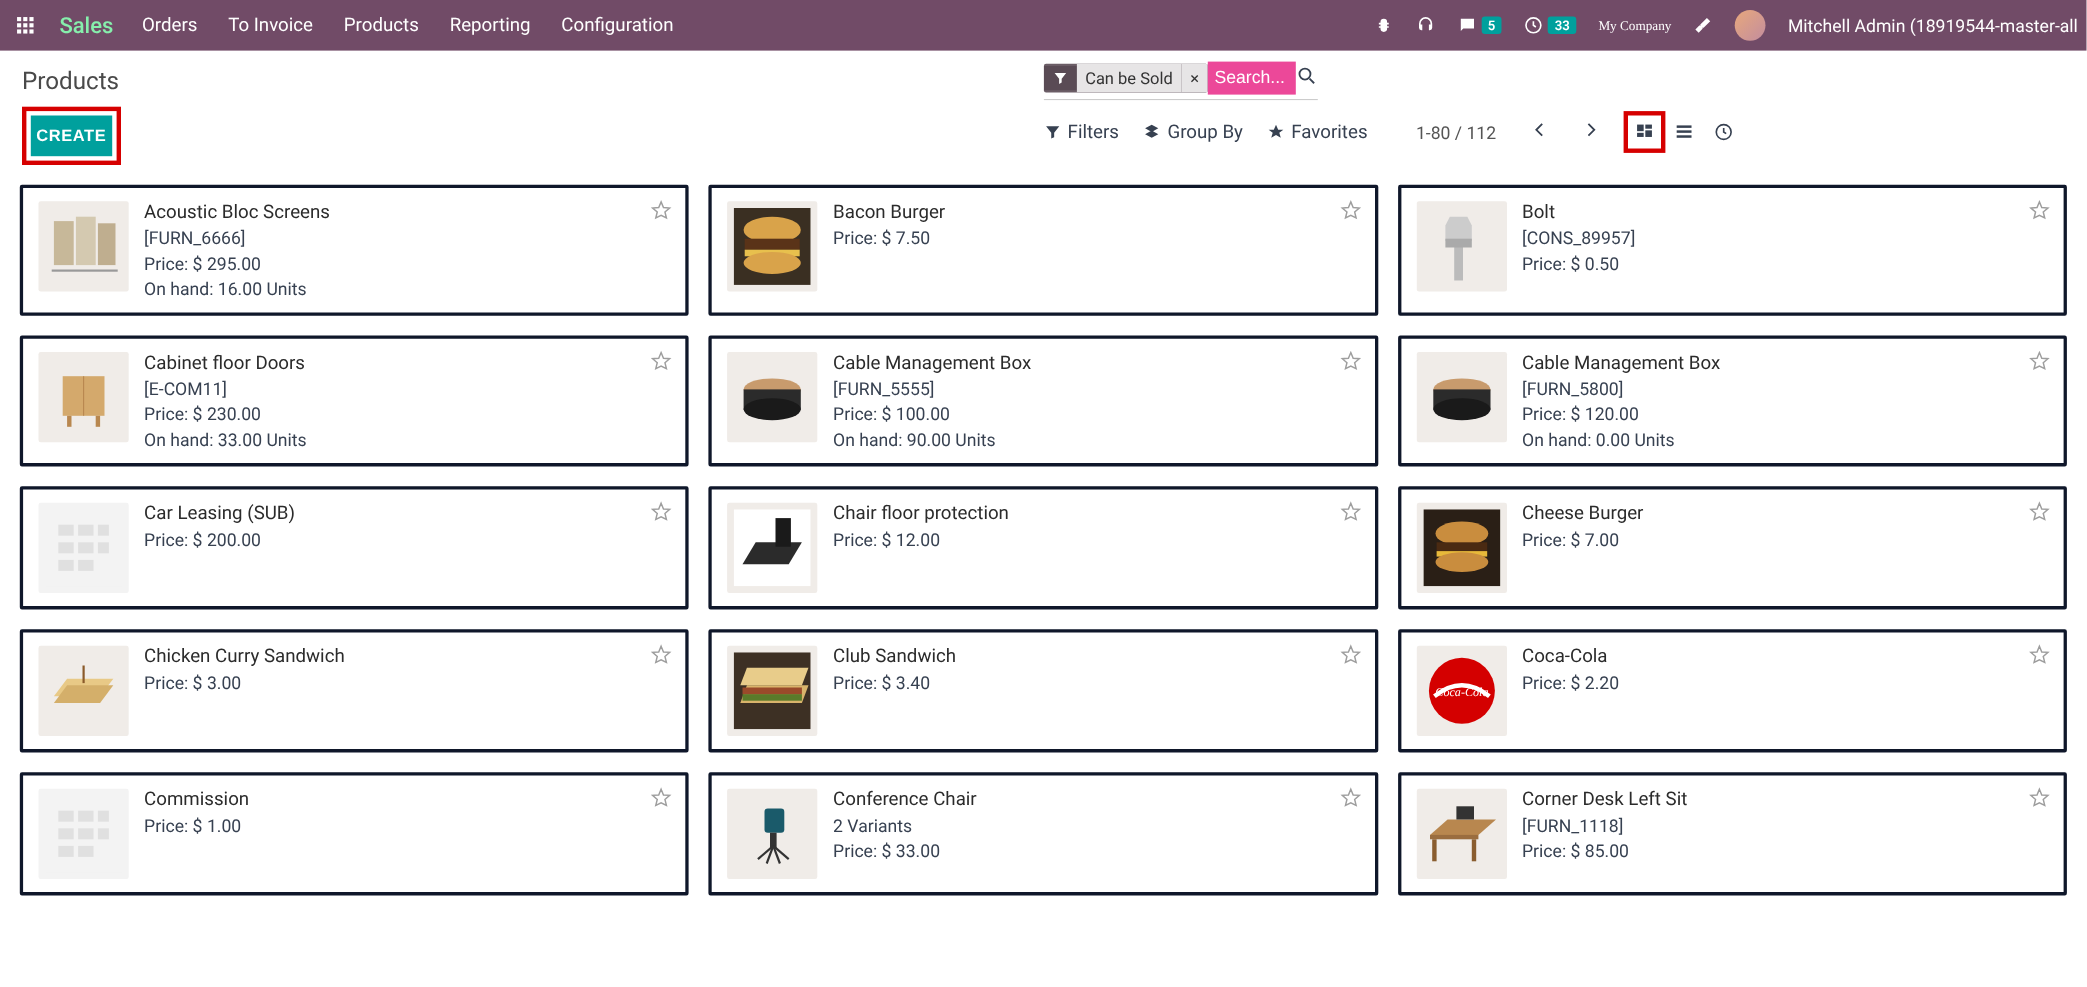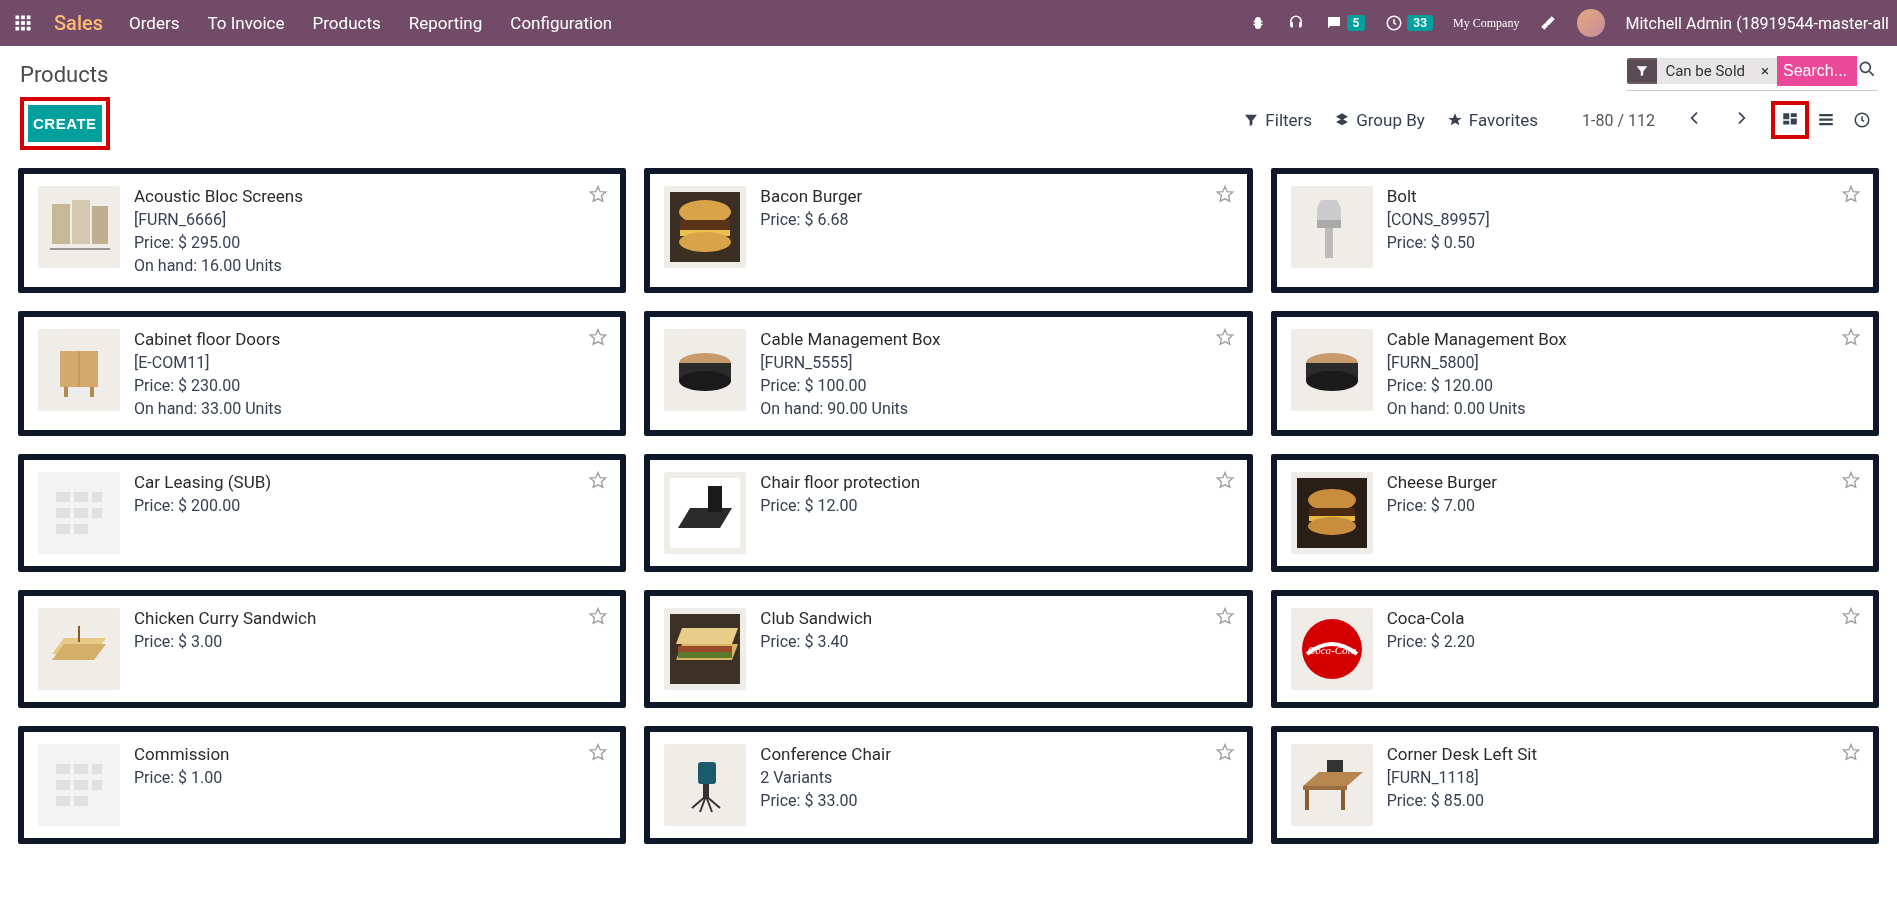--- a/index.html
+++ b/index.html
@@ -1,33 +1,33 @@
 <!DOCTYPE html>
 <html><head>
 <meta charset="utf-8">
 <style>
 * { box-sizing: border-box; margin: 0; padding: 0; }
 body { font-family: -apple-system, BlinkMacSystemFont, "Segoe UI", Roboto, sans-serif; font-size: 15px; color: #374151; background: #fff; }
 .topbar { background: #714B67; color: #fff; height: 46px; display: flex; align-items: center; padding: 0 8px; }
 .topbar-left { display: flex; align-items: center; gap: 16px; }
 .apps-icon { width: 18px; height: 18px; fill: #fff; cursor: pointer; margin: 0 6px; }
-.brand { font-size: 20px; font-weight: 500; color: #fdba74; margin-right: 10px; }
+.brand { font-size: 20px; font-weight: 500; color: #86efac; margin-right: 10px; }
 .topnav { display: flex; gap: 28px; }
 .topnav a { color: #ffffff; font-size: 17px; text-decoration: none; }
 .topbar-right { margin-left: auto; display: flex; align-items: center; gap: 20px; }
 .tb-icon { width: 18px; height: 18px; fill: #fff; position: relative; cursor: pointer; }
 .tb-item { position: relative; display: flex; align-items: center; color:#fff; cursor:pointer;}
 .badge-count { background: #00A09D; color: #fff; font-size: 12px; padding: 1px 6px; border-radius: 3px; margin-left: 4px; font-weight:600;}
 .company { font-size: 12px; color: #fff; font-family: Liberation Serif, serif; }
 .avatar { width: 28px; height: 28px; border-radius: 50%; background: linear-gradient(135deg,#e8a87c,#c38d9e); display:inline-block;}
 .user { font-size: 16px; color: #fff; white-space: nowrap; }
 
 .controlbar { display: flex; align-items: flex-start; padding: 6px 20px 0 20px; }
 .cb-left { flex: 0 0 50%; }
-.cb-right { flex: 0 0 50%; display: flex; flex-direction: column; align-items: flex-end; }
+.cb-right { flex: 0 0 50%; display: flex; flex-direction: column; align-items: flex-start; }
 .page-title { font-size: 22px; color: #4a4a4a; margin: 10px 0 10px 0; }
 .create-wrap { display:inline-block; border:4px solid #d60000; padding:4px; }
 .create-btn { background:#00A09D; color:#fff; border:none; padding:10px 5px; font-weight:700; font-size:15px; letter-spacing:0.5px; cursor:pointer;}
 .searchbar { display:flex; align-items:center; border-bottom:1px solid #ccc; padding:4px 0; }
 .chip { display:flex; align-items:center; background:#6b5d66; color:#fff; border-radius:2px; font-size:15px; overflow:hidden; }
 .chip-icon { background:#5a4b55; padding:4px 8px; display:flex; align-items:center;}
 .chip-icon svg{width:14px;height:14px;fill:#fff;}
 .chip-label { padding:4px 8px; background:#e7e5e6; color:#333;}
 .chip-x { padding:4px 8px; background:#e7e5e6; color:#333; cursor:pointer;}
 .search-input { border:none; outline:none; font-size:16px; padding:6px; color:#777; background:#ec4899; color:#fff;}
@@ -41,21 +41,21 @@
 .spacer{flex:1;}
 .pager { color:#555; font-size:16px; margin-right:6px;}
 .navbtn { cursor:pointer; padding:4px;}
 .navbtn svg{width:16px;height:16px;fill:#374151;}
 .viewbtns { display:flex; gap:6px; align-items:center;}
 .viewbtn { padding:6px; cursor:pointer; display:flex; align-items:center;}
 .viewbtn svg{width:18px;height:18px;fill:#374151;}
 .viewbtn.highlight { outline:4px solid #d60000; }
 
 .kanban { display:grid; grid-template-columns: repeat(3, 1fr); gap:18px; padding:18px; }
-.card { border:6px solid #0f172a; border-radius:2px; padding:12px 14px; display:flex; gap:14px; position:relative; min-height:96px; background:#fff;}
+.card { border:3px solid #0f172a; border-radius:2px; padding:12px 14px; display:flex; gap:14px; position:relative; min-height:96px; background:#fff;}
 .thumb { width:82px; height:82px; flex:0 0 82px; background:#f0ece8; border-radius:2px; display:flex; align-items:center; justify-content:center; overflow:hidden;}
 .thumb.placeholder { background:#f3f3f3; }
 .card-body { display:flex; flex-direction:column; gap:4px; font-size:16px; color:#374151;}
 .card-title { font-size:17px; color:#2b2b2b; }
 .card-star { position:absolute; top:10px; right:12px; cursor:pointer;}
 .card-star svg{width:20px;height:20px;fill:none;stroke:#9e9e9e;stroke-width:1.6;}
 .thumb svg{width:70px;height:70px;}
 </style>
 </head>
 <body>
@@ -215,21 +215,21 @@
         </svg></span>
     </div>
     <div class="card">
       <div class="thumb">
         <svg viewBox="0 0 70 70">
           <use href="#th-burger"></use>
         </svg>
       </div>
       <div class="card-body">
         <div class="card-title">Bacon Burger</div>
-        <div>Price: $ 6.68</div>
+        <div>Price: $ 7.50</div>
       </div>
       <span class="card-star"><svg viewBox="0 0 24 24">
           <path d="M12 3l2.6 6.2 6.7.5-5.1 4.4 1.6 6.5L12 17.8 6.2 20.6l1.6-6.5L2.7 9.7l6.7-.5L12 3z"></path>
         </svg></span>
     </div>
     <div class="card">
       <div class="thumb">
         <svg viewBox="0 0 70 70">
           <use href="#th-bolt"></use>
         </svg>

